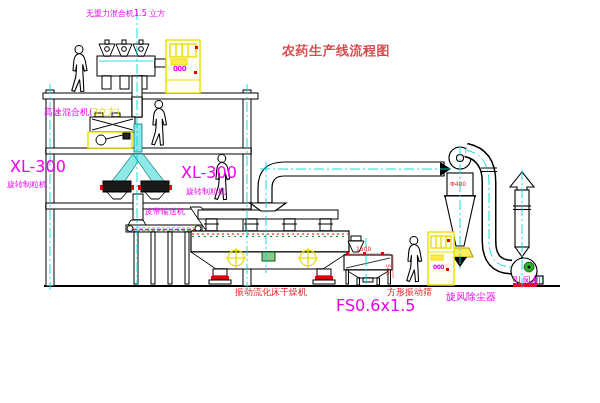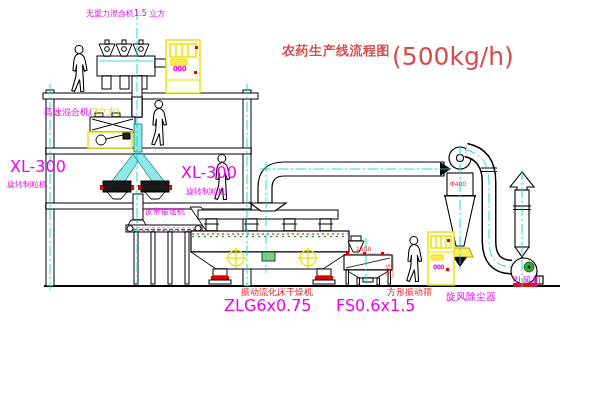--- a/index.html
+++ b/index.html
@@ -226,39 +226,37 @@
     <path d="M260,169 H452"></path>
     <path d="M460,146 V272"></path>
     <path d="M466,150 Q489,155 489,182 L489,241 Q489,267 512,267"></path>
     <path d="M522,170 V290"></path>
     <path d="M366,238 V286"></path>
   </g>
 </svg>
 
 <div class="title-wrap">
   <span class="title-cn">农药生产线流程图</span>
-  <span class="title-cap">(500kg/h)</span>
 </div>
 
 <div class="lbl mag" style="left:86px;top:10px;font-size:8px;">无重力混合机1.5 立方</div>
 
 <div class="lbl" style="left:44px;top:108px;font-size:9px;">
   <span class="mag">高速混合机(</span><span class="yel">3立方)</span>
 </div>
 
 <div class="lbl mag" style="left:10px;top:159px;font-size:16px;">XL-300</div>
 <div class="lbl mag" style="left:7px;top:181px;font-size:8px;">旋转制粒机</div>
 
 <div class="lbl mag" style="left:181px;top:165px;font-size:16px;">XL-300</div>
 <div class="lbl mag" style="left:186px;top:188px;font-size:8px;">旋转制粒机</div>
 
 <div class="lbl mag" style="left:145px;top:208px;font-size:8px;">皮带输送机</div>
 
-<div class="lbl dred" style="left:241px;top:288px;font-size:9px;">振动流化床干燥机</div>
-<div class="lbl mag" style="left:224px;top:298px;font-size:16px;">ZLG6x0.75</div>
+<div class="lbl dred" style="left:235px;top:288px;font-size:9px;">振动流化床干燥机</div>
 
 <div class="lbl dred" style="left:341px;top:288px;font-size:9px;margin-left:46px;">方形振动筛</div>
 <div class="lbl mag" style="left:336px;top:298px;font-size:16px;">FS0.6x1.5</div>
 
 <div class="lbl mag" style="left:446px;top:292px;font-size:10px;">旋风除尘器</div>
 <div class="lbl mag" style="left:512px;top:276px;font-size:10px;text-align:right;">引风机</div>
 
 <div class="lbl dred" style="left:450px;top:181px;font-size:6px;">Φ400</div>
 <div class="lbl dred" style="left:356px;top:246px;font-size:6px;">1500</div>
 <div class="lbl dred" style="left:385px;top:264px;font-size:6px;writing-mode:vertical-rl;">545</div>

